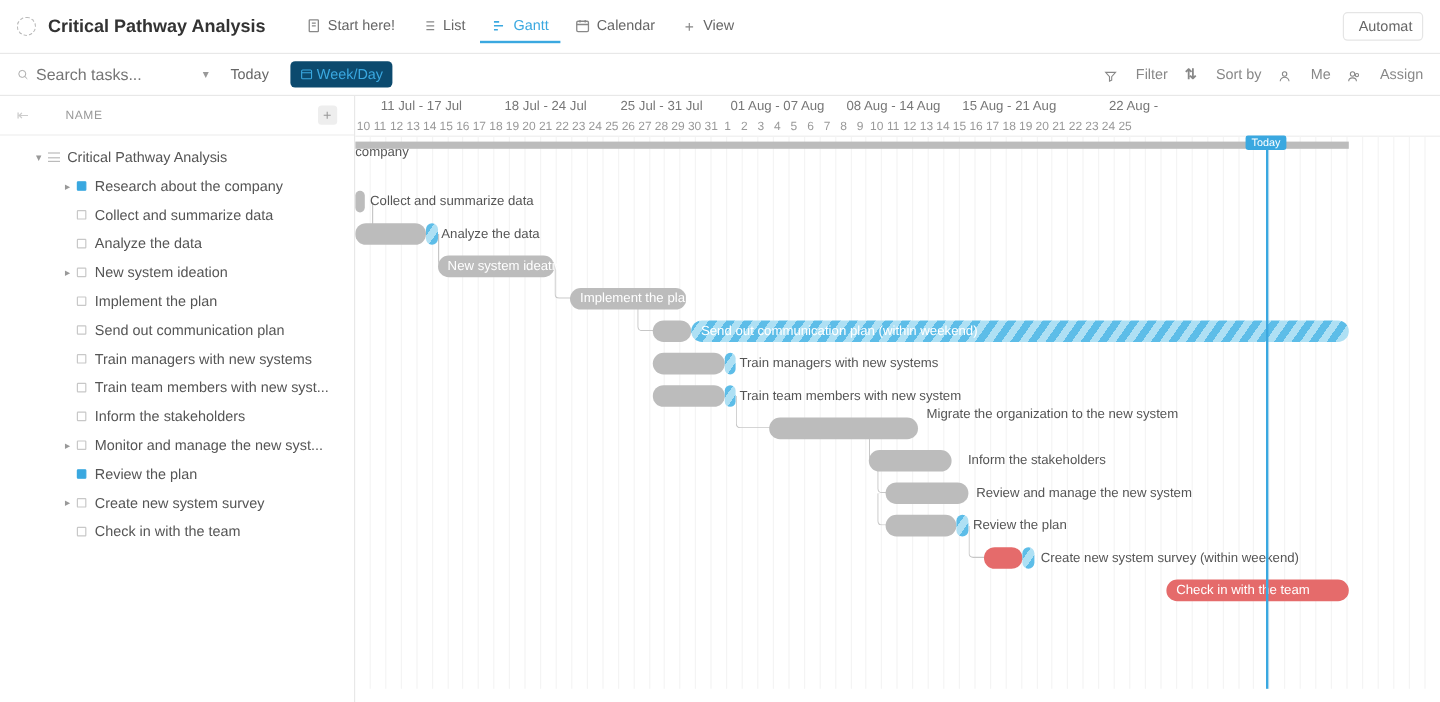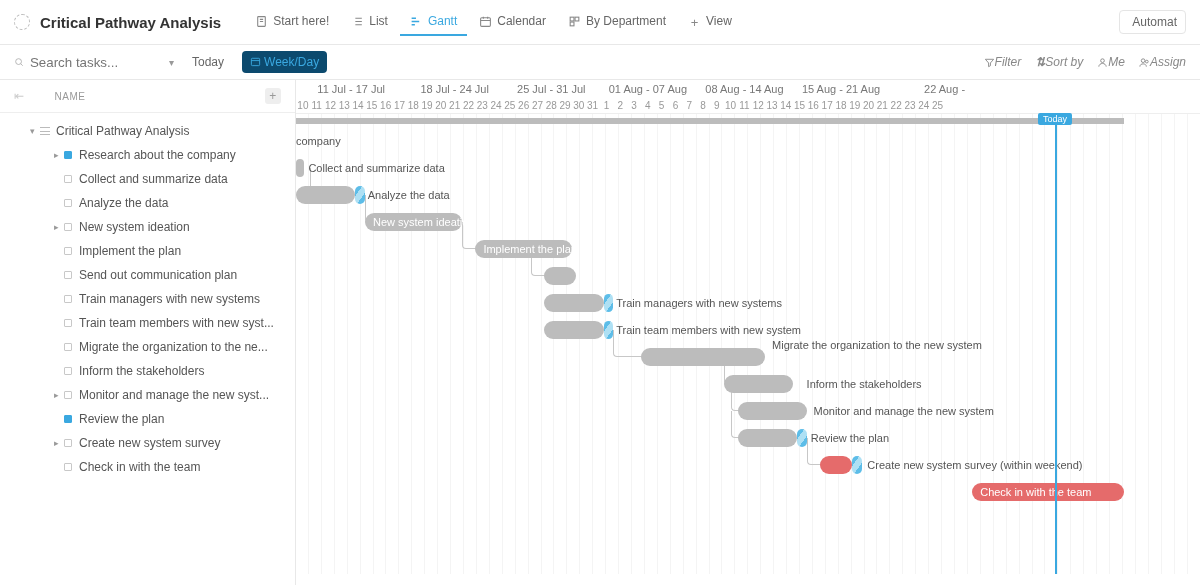--- a/index.html
+++ b/index.html
@@ -15,21 +15,21 @@
 .topbar-right { margin-left: auto; display: flex; align-items: center; gap: 6px; color: #666; }
 .automate { display: flex; align-items: center; gap: 4px; padding: 4px 8px; border: 1px solid #e5e5e5; border-radius: 4px; }
 
 .toolbar { display: flex; align-items: center; padding: 6px 14px; border-bottom: 1px solid #e8e8e8; gap: 10px; }
 .search { display: flex; align-items: center; gap: 6px; color: #aaa; width: 160px; }
 .search input { border: none; outline: none; color: #999; background: transparent; width: 100%; }
 .chevron-d { color: #999; font-size: 10px; }
 .tl-btn { color: #666; padding: 4px 8px; cursor: pointer; }
 .tl-btn.active { background: #0c4a6e; color: #3aa8e0; border-radius: 4px; }
 .toolbar-right { margin-left: auto; display: flex; gap: 14px; color: #888; }
-.tool { display: flex; align-items: center; gap: 0; font-style: italic; }
+.tool { display: flex; align-items: flex-end; gap: 16px; }
 
 .main { display: flex; height: calc(585px - 72px); }
 .sidebar { width: 296px; border-right: 1px solid #e8e8e8; position: relative; }
 .sidebar-hdr { display: flex; align-items: center; padding: 8px 14px; border-bottom: 1px solid #eee; color: #999; font-size: 10px; letter-spacing: .5px; }
 .sidebar-hdr .collapse { color: #ccc; font-size: 12px; margin-right: 30px; }
 .add-btn { width: 16px; height: 16px; background: #eee; border-radius: 3px; display: flex; align-items: center; justify-content: center; color: #999; font-size: 12px; margin-left: auto; }
 .tree { padding: 6px 10px 6px 40px; }
 .tree-row { display: flex; align-items: center; padding: 5px 0; color: #555; font-size: 12px; white-space: nowrap; overflow: hidden; text-overflow: ellipsis; cursor: pointer; }
 .tree-row.root { margin-left: -10px; }
 .tree-row.l1 { margin-left: 14px; }
@@ -86,28 +86,20 @@
         <span>Gantt</span>
       </div>
       <div class="tab">
         <span class="ticon"><svg viewBox="0 0 24 24" fill="none" stroke="#888" stroke-width="2">
             <rect x="3" y="5" width="18" height="16" rx="2"></rect>
             <path d="M3 10h18M8 3v4M16 3v4"></path>
           </svg></span>
         <span>Calendar</span>
       </div>
       <div class="tab">
-        <span class="ticon"><svg viewBox="0 0 24 24" fill="none" stroke="#888" stroke-width="2">
-            <rect x="4" y="4" width="7" height="7"></rect>
-            <rect x="13" y="4" width="7" height="7"></rect>
-            <rect x="4" y="13" width="7" height="7"></rect>
-          </svg></span>
-        <span>By Department</span>
-      </div>
-      <div class="tab">
         <span class="ticon"><span style="color:#888;font-size:13px">+</span></span>
         <span>View</span>
       </div>
     </div>
   <div class="topbar-right">
     <div class="automate">
       <svg class="ticon" viewBox="0 0 24 24" fill="none" stroke="#888" stroke-width="2">
           <path d="M13 2L3 14h7l-1 8 10-12h-7l1-8z"></path>
         </svg>
       <span>Automat</span>
@@ -209,25 +201,20 @@
         </div>
         <div class="tree-row l1">
           <span class="caret"></span>
           <span class="sq"></span>
           <span>Train managers with new systems</span>
         </div>
         <div class="tree-row l1">
           <span class="caret"></span>
           <span class="sq"></span>
           <span>Train team members with new syst...</span>
-        </div>
-        <div class="tree-row l1">
-          <span class="caret"></span>
-          <span class="sq"></span>
-          <span>Migrate the organization to the ne...</span>
         </div>
         <div class="tree-row l1">
           <span class="caret"></span>
           <span class="sq"></span>
           <span>Inform the stakeholders</span>
         </div>
         <div class="tree-row l1">
           <span class="caret">▸</span>
           <span class="sq"></span>
           <span>Monitor and manage the new syst...</span>
@@ -389,45 +376,48 @@
         <div class="today-badge" style="left: 759px;">Today</div>
         <div class="dep" style="left: 13.8px; top: 54px; height: 27px; width: 3px;"></div>
         <div class="dep" style="left: 69px; top: 81px; height: 27px; width: 8.52px;"></div>
         <div class="dep" style="left: 165.6px; top: 108px; height: 27px; width: 22.32px;"></div>
         <div class="dep" style="left: 234.6px; top: 135px; height: 27px; width: 22.32px;"></div>
         <div class="dep" style="left: 317.4px; top: 216px; height: 27px; width: 36.12px;"></div>
         <div class="dep" style="left: 427.8px; top: 243px; height: 27px; width: 8.52px;"></div>
         <div class="dep" style="left: 434.7px; top: 270px; height: 27px; width: 15.42px;"></div>
         <div class="dep" style="left: 434.7px; top: 297px; height: 27px; width: 15.42px;"></div>
         <div class="dep" style="left: 510.6px; top: 324px; height: 27px; width: 22.32px;"></div>
-        <div class="bar-label" style="left: 0px; top: 21px;">company</div>
+        <div class="bar-label" style="left: 0px; top: 7px;">company</div>
         <div class="bar gray" style="left: 0px; top: 45px; width: 8.28px;"></div>
         <div class="bar-label" style="left: 12.42px; top: 48px;">Collect and summarize data</div>
         <div class="bar gray" style="left: 0px; top: 72px; width: 59.34px;"></div>
         <div class="bar stripe" style="left: 59.34px; top: 72px; width: 9.66px;"></div>
         <div class="bar-label" style="left: 71.76px; top: 75px;">Analyze the data</div>
         <div class="bar gray" style="left: 69px; top: 99px; width: 96.6px;">
           <span class="txt">New system ideation</span>
         </div>
         <div class="bar gray" style="left: 179.4px; top: 126px; width: 96.6px;">
           <span class="txt">Implement the plan</span>
         </div>
         <div class="bar gray" style="left: 248.4px; top: 153px; width: 31.74px;"></div>
+        <div class="bar stripe" style="left: 280.14px; top: 153px; width: 547.86px;">
+          <span class="txt">Send out communication plan (within weekend)</span>
+        </div>
         <div class="bar gray" style="left: 248.4px; top: 180px; width: 59.34px;"></div>
         <div class="bar stripe" style="left: 307.74px; top: 180px; width: 9.66px;"></div>
         <div class="bar-label" style="left: 320.16px; top: 183px;">Train managers with new systems</div>
         <div class="bar gray" style="left: 248.4px; top: 207px; width: 59.34px;"></div>
         <div class="bar stripe" style="left: 307.74px; top: 207px; width: 9.66px;"></div>
         <div class="bar-label" style="left: 320.16px; top: 210px;">Train team members with new system</div>
         <div class="bar gray" style="left: 345px; top: 234px; width: 124.2px;"></div>
         <div class="bar-label" style="left: 476.1px; top: 225px;">Migrate the organization to the new system</div>
         <div class="bar gray" style="left: 427.8px; top: 261px; width: 69px;"></div>
         <div class="bar-label" style="left: 510.6px; top: 264px;">Inform the stakeholders</div>
         <div class="bar gray" style="left: 441.6px; top: 288px; width: 69px;"></div>
-        <div class="bar-label" style="left: 517.5px; top: 291px;">Monitor and manage the new system</div>
+        <div class="bar-label" style="left: 517.5px; top: 291px;">Review and manage the new system</div>
         <div class="bar gray" style="left: 441.6px; top: 315px; width: 59.34px;"></div>
         <div class="bar stripe" style="left: 500.94px; top: 315px; width: 9.66px;"></div>
         <div class="bar-label" style="left: 514.74px; top: 318px;">Review the plan</div>
         <div class="bar redfill" style="left: 524.4px; top: 342px; width: 31.74px;"></div>
         <div class="bar stripe" style="left: 556.14px; top: 342px; width: 9.66px;"></div>
         <div class="bar-label" style="left: 571.32px; top: 345px;">Create new system survey (within weekend)</div>
         <div class="bar redfill" style="left: 676.2px; top: 369px; width: 151.8px;">
           <span class="txt">Check in with the team</span>
         </div>
       </div>

